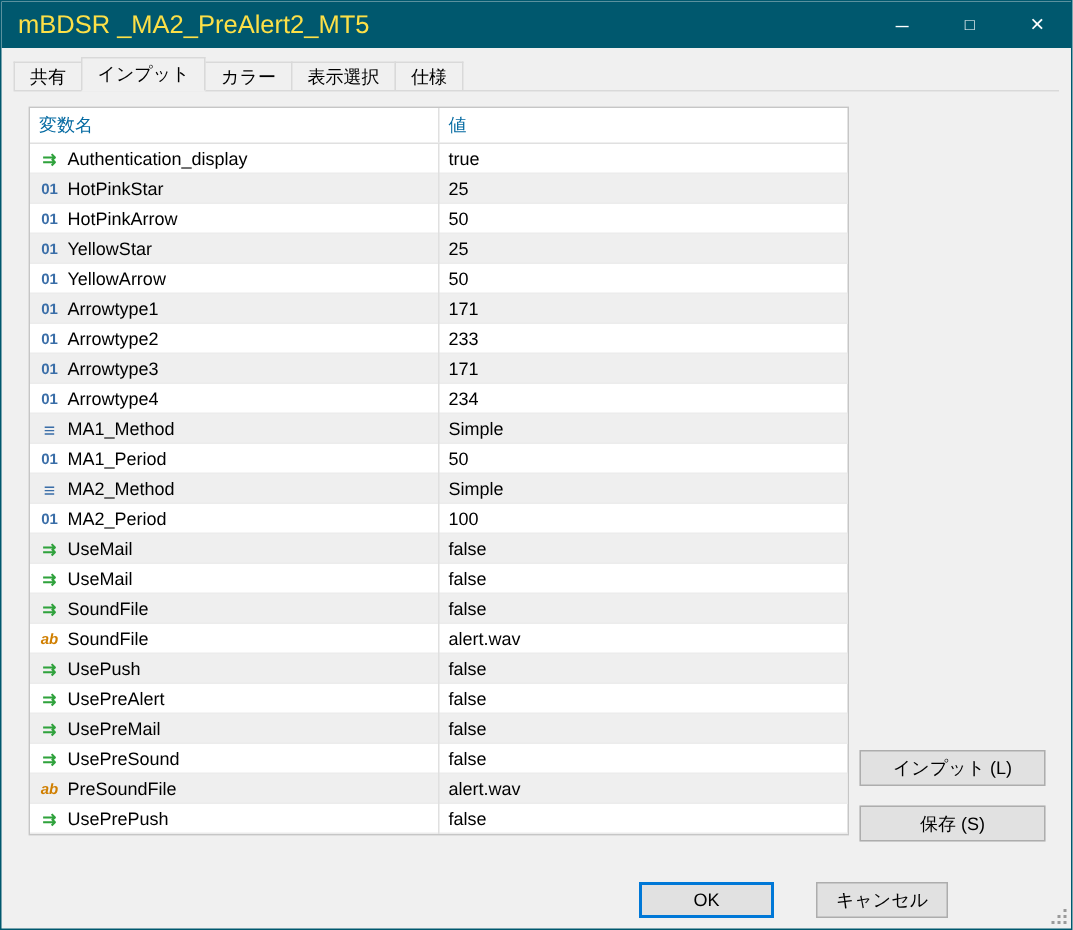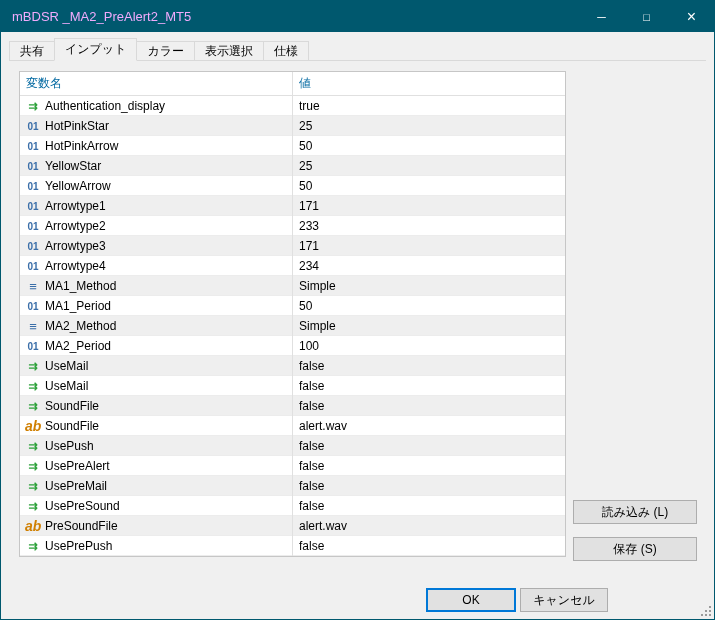--- a/index.html
+++ b/index.html
@@ -16,21 +16,21 @@
     background: #f0f0f0;
     border: 1px solid #00586e;
     overflow: hidden;
   }
   
   .titlebar {
     position: absolute; top:0; left:0; right:0; height:31px;
     background: #00586e;
     display: flex; align-items: center;
   }
-  .titlebar .title { color:#f0abfc; font-size:13px; padding-left:11px; white-space:nowrap; }
+  .titlebar .title { color:#fde047; font-size:17px; padding-left:11px; white-space:nowrap; }
   .win-controls { position:absolute; right:0; top:0; height:31px; display:flex; }
   .win-btn {
     width:45px; height:31px; display:flex; align-items:center; justify-content:center;
     color:#fff; cursor:default;
   }
   .win-btn.min { font-size:12px; }
   .win-btn.max { font-size:11px; }
   .win-btn.close { font-size:16px; }
   
   .tabs {
@@ -78,34 +78,34 @@
     display:flex; align-items:center;
     white-space:nowrap; overflow:hidden;
   }
   .icon {
     flex:0 0 16px; width:16px; margin-right:4px;
     text-align:center; font-weight:700;
   }
   .icon.bool   { color:#2fa23c; font-size:11px; }
   .icon.int    { color:#3a6ea8; font-size:10px;  }
   .icon.enum   { color:#3a6ea8; font-size:13px; }
-  .icon.string { color:#d07f00; font-size:14px; font-style:italic; }
+  .icon.string { color:#d07f00; font-size:10px; font-style:italic; }
   
   .btn {
     position:absolute;
     background:#e1e1e1;
     border:1px solid #adadad;
     font-family:inherit; font-size:12px; color:#000;
     display:flex; align-items:center; justify-content:center;
     cursor:default; white-space:nowrap;
   }
   .btn-load { left:572px; top:499px; width:124px; height:24px; }
   .btn-save { left:572px; top:536px; width:124px; height:24px; }
   .btn-ok     { left:425px; top:587px; width:90px; height:24px; border:2px solid #0078d7; }
-  .btn-cancel { left:519px; top:587px; width:88px; height:24px; }
+  .btn-cancel { left:543px; top:587px; width:88px; height:24px; }
   .btn-reset  { left:612px; top:587px; width:88px; height:24px; }
   
   .grip { position:absolute; right:2px; bottom:2px; width:13px; height:13px; }
   .grip i {
     position:absolute; width:2px; height:2px; background:#9a9a9a; display:block;
   }
   .grip i:nth-child(1){ right:1px; bottom:9px; }
   .grip i:nth-child(2){ right:1px; bottom:5px; }
   .grip i:nth-child(3){ right:5px; bottom:5px; }
   .grip i:nth-child(4){ right:1px; bottom:1px; }
@@ -313,21 +313,21 @@
         <div class="row">
           <div class="cell-name">
             <span class="icon bool">⇉</span>
             <span>UsePrePush</span>
           </div>
           <div class="cell-value">false</div>
         </div>
       </div>
   </div>
 
-  <button class="btn btn-load">読み込み (L)</button>
+  <button class="btn btn-load">インプット (L)</button>
   <button class="btn btn-save">保存 (S)</button>
 
   <button class="btn btn-ok">OK</button>
   <button class="btn btn-cancel">キャンセル</button>
 
   <div class="grip">
     <i></i>
       <i></i>
       <i></i>
       <i></i>

